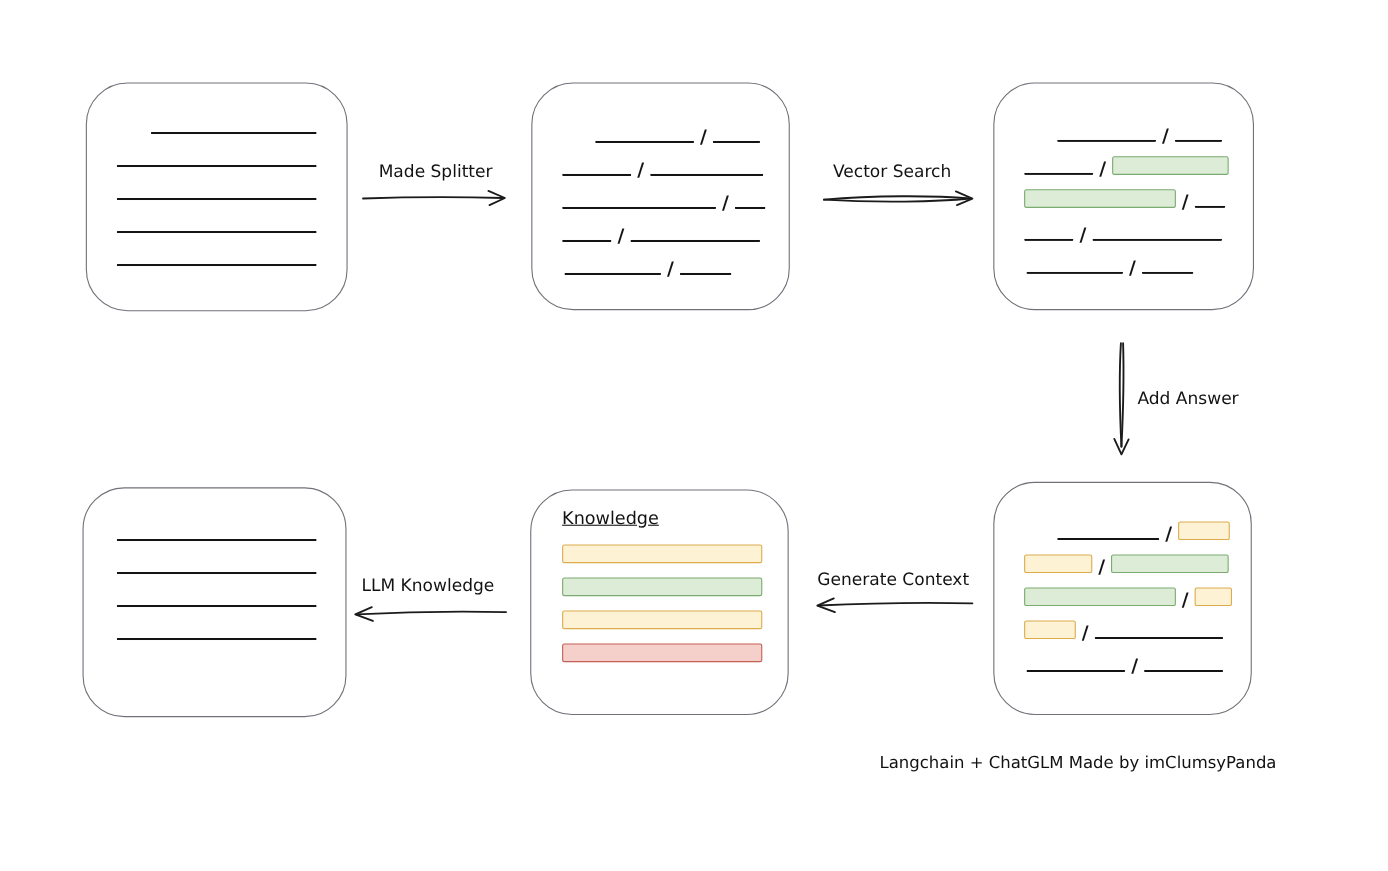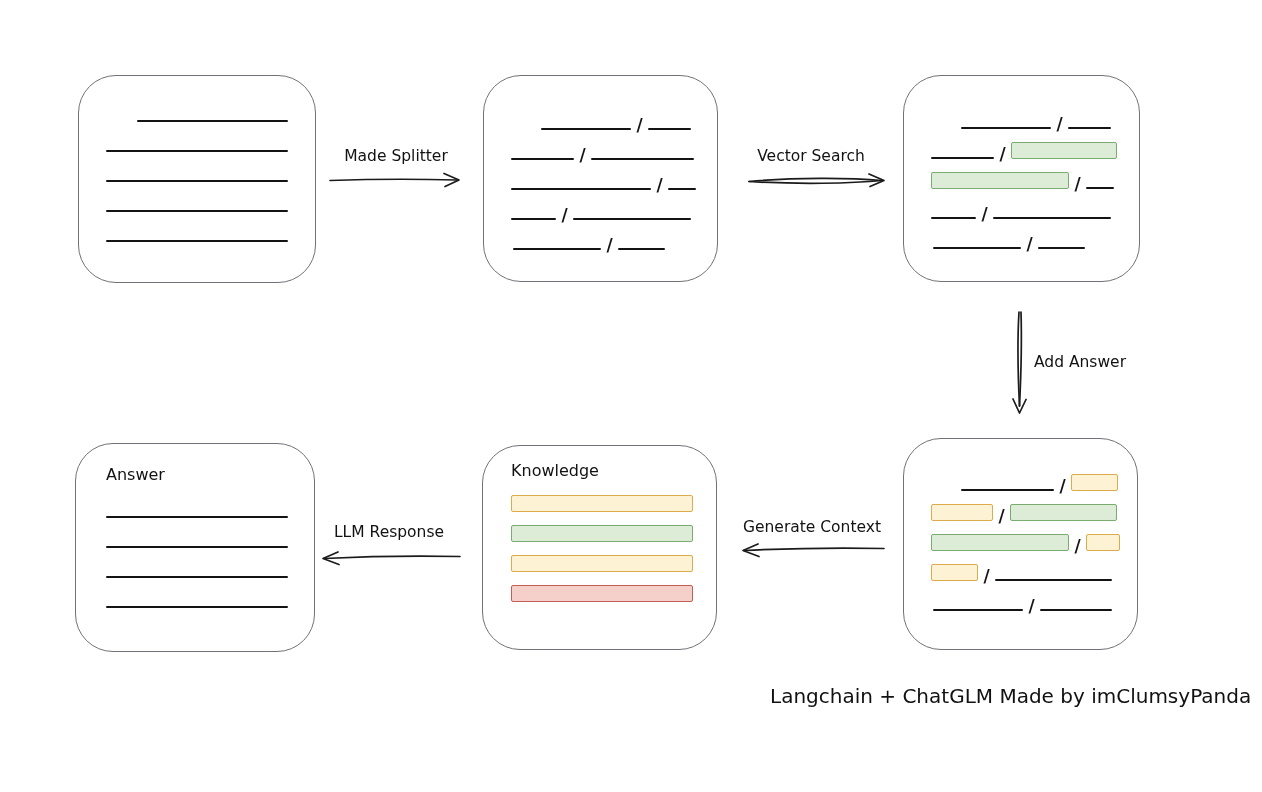--- a/index.html
+++ b/index.html
@@ -14,21 +14,21 @@
   #box-document{left:78px;top:75px;width:238px;height:208px;padding:16px 0 0 27px;}
   #box-chunks{left:483px;top:75px;width:235px;height:207px;padding:24px 0 0 27px;}
   #box-results{left:903px;top:75px;width:237px;height:207px;padding:23px 0 0 27px;}
   #box-context{left:903px;top:438px;width:235px;height:212px;padding:22px 0 0 27px;}
   #box-prompt{left:482px;top:445px;width:235px;height:205px;padding:14px 0 0 28px;}
   #box-answer{left:75px;top:443px;width:240px;height:209px;padding:18px 0 0 30px;}
 
   .row{display:flex;align-items:flex-end;height:30px;}
   #box-document .row{height:30px;}
   .row-label{height:26px;align-items:center;}
-  #box-prompt .row-label:first-child{height:22px;}
+  #box-prompt .row-label:first-child{height:22px;text-decoration:underline;}
   #box-prompt .row-label + .row-bar-red{height:34px;}
 
   .seg{display:inline-block;}
   .seg.line{height:0;border-bottom:2px solid #141414;border-radius:1px;}
   .seg.gap{height:1px;}
   .seg.slash{
     width:17px;text-align:center;font-size:17px;font-weight:600;line-height:15px;
     margin-bottom:-3px;color:#141414;
   }
   .seg.bar{
@@ -41,21 +41,21 @@
 
   .arrow-label{
     position:absolute;font-size:15.5px;color:#121212;text-align:center;white-space:nowrap;
   }
   .arrow-svg{position:absolute;overflow:visible;}
   .arrow-svg path, .arrow-svg polyline{
     stroke:#1b1b1b;stroke-width:1.7;fill:none;stroke-linecap:round;stroke-linejoin:round;
   }
   .caption{
     position:absolute;left:770px;top:684px;width:420px;text-align:center;
-    font-size:20px;color:#111;white-space:nowrap;
+    font-size:15px;color:#111;white-space:nowrap;
   }
 </style>
 </head>
 <body>
 
 <div class="canvas">
 
   <div class="box" id="box-document">
       <div class="row">
         <span class="seg gap" style="width: 31px;"></span>
@@ -172,23 +172,20 @@
         <span class="seg bar bar-green" style="width: 182px;"></span>
       </div>
       <div class="row row-bar-yellow">
         <span class="seg bar bar-yellow" style="width: 182px;"></span>
       </div>
       <div class="row row-bar-red">
         <span class="seg bar bar-red" style="width: 182px;"></span>
       </div>
     </div>
   <div class="box" id="box-answer">
-      <div class="row row-label">
-        <span class="seg label">Answer</span>
-      </div>
       <div class="row">
         <span class="seg line" style="width: 182px;"></span>
       </div>
       <div class="row">
         <span class="seg line" style="width: 182px;"></span>
       </div>
       <div class="row">
         <span class="seg line" style="width: 182px;"></span>
       </div>
       <div class="row">
@@ -215,21 +212,21 @@
     <polyline points="4,89 10.5,103 17,89.5"></polyline>
   </svg>
   <div class="arrow-label" style="left:1034px;top:353px;width:120px;text-align:left;">Add Answer</div>
 
   <div class="arrow-label" style="left:736px;top:518px;width:152px;">Generate Context</div>
   <svg class="arrow-svg" style="left:738px;top:539px;" width="148" height="22">
     <path d="M146 9.5 C 100 8.5, 48 9.5, 6 11.5"></path>
     <polyline points="20,5 5,11.5 21,17.5"></polyline>
   </svg>
 
-  <div class="arrow-label" style="left:320px;top:523px;width:138px;">LLM Response</div>
+  <div class="arrow-label" style="left:320px;top:523px;width:138px;">LLM Knowledge</div>
   <svg class="arrow-svg" style="left:318px;top:547px;" width="144" height="22">
     <path d="M142 9.5 C 96 8.5, 46 9.5, 6 11.5"></path>
     <polyline points="20,5 5,11.5 21,17.5"></polyline>
   </svg>
 
   <div class="caption">Langchain + ChatGLM Made by imClumsyPanda</div>
 
 </div>
 
 </body></html>

